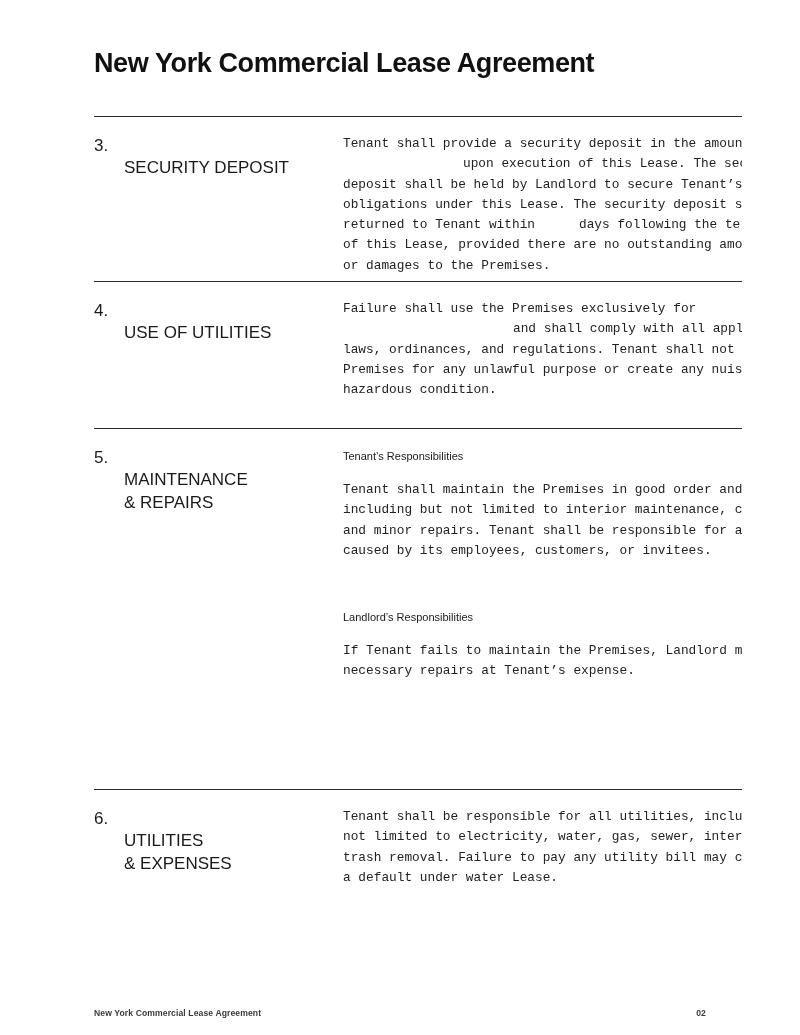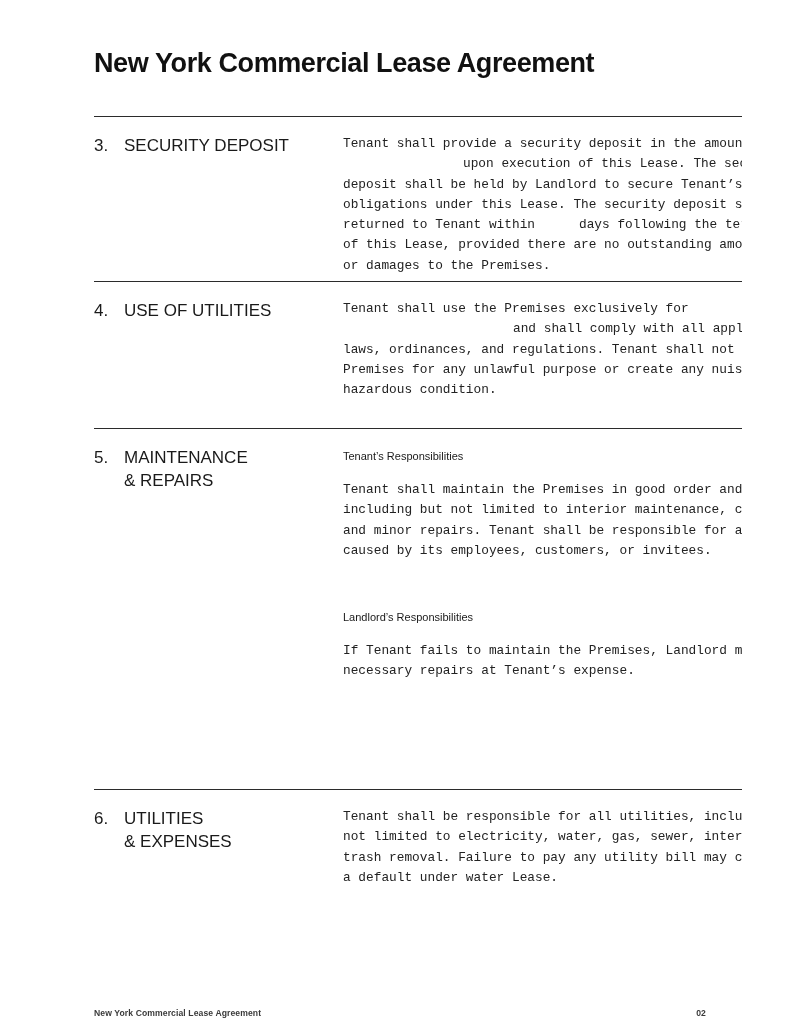--- a/index.html
+++ b/index.html
@@ -65,20 +65,21 @@
     flex: 0 0 30px;
     font-size: 17px;
     line-height: 23px;
     color: #1a1a1a;
   }
   .sec-title {
     font-size: 17px;
     line-height: 23px;
     color: #1a1a1a;
     white-space: pre-line;
+    margin-top: 22px;
   }
   .sec-content {
     flex: 1 1 auto;
     min-width: 0;
   }
 
   .sub-head {
     font-size: 11px;
     line-height: 20px;
     color: #1a1a1a;
@@ -140,21 +141,21 @@
   </div>
 
   <div class="section" style="top:281px;">
     <div class="rule"></div>
     <div class="sec-body">
       <div class="sec-head">
         <div class="sec-num">4.</div>
         <div class="sec-title">USE OF UTILITIES</div>
       </div>
       <div class="sec-content">
-        <p class="para"><span>Tenant shall use the Premises exclusively for</span><span class="blank blank-use"></span><span>and shall comply with all applicable laws, ordinances, and regulations. Tenant shall not use the Premises for any unlawful purpose or create any nuisance or hazardous condition.</span></p>
+        <p class="para"><span>Failure shall use the Premises exclusively for</span><span class="blank blank-use"></span><span>and shall comply with all applicable laws, ordinances, and regulations. Tenant shall not use the Premises for any unlawful purpose or create any nuisance or hazardous condition.</span></p>
       </div>
     </div>
   </div>
 
   <div class="section" style="top:428px;">
     <div class="rule"></div>
     <div class="sec-body">
       <div class="sec-head">
         <div class="sec-num">5.</div>
         <div class="sec-title">MAINTENANCE

